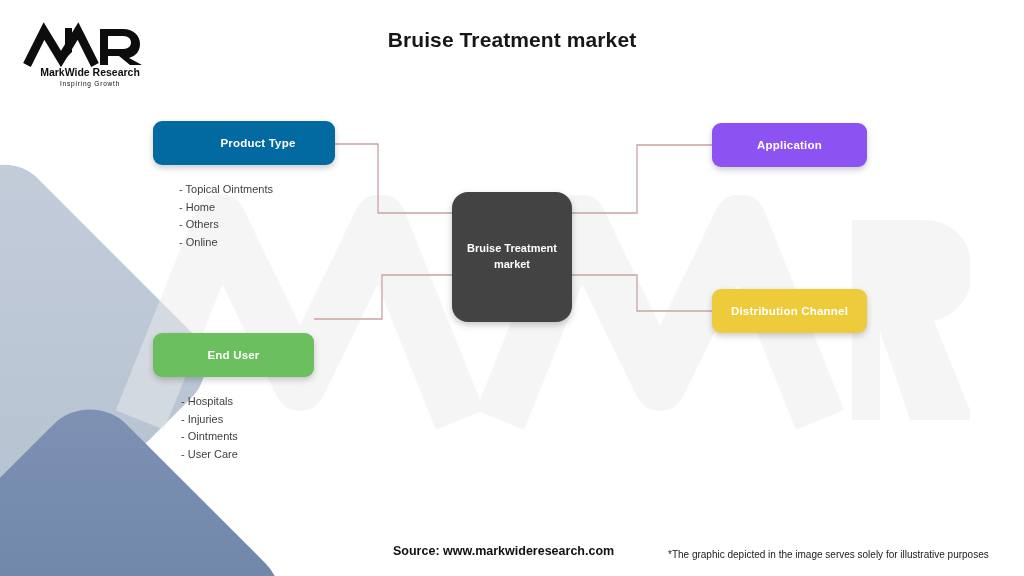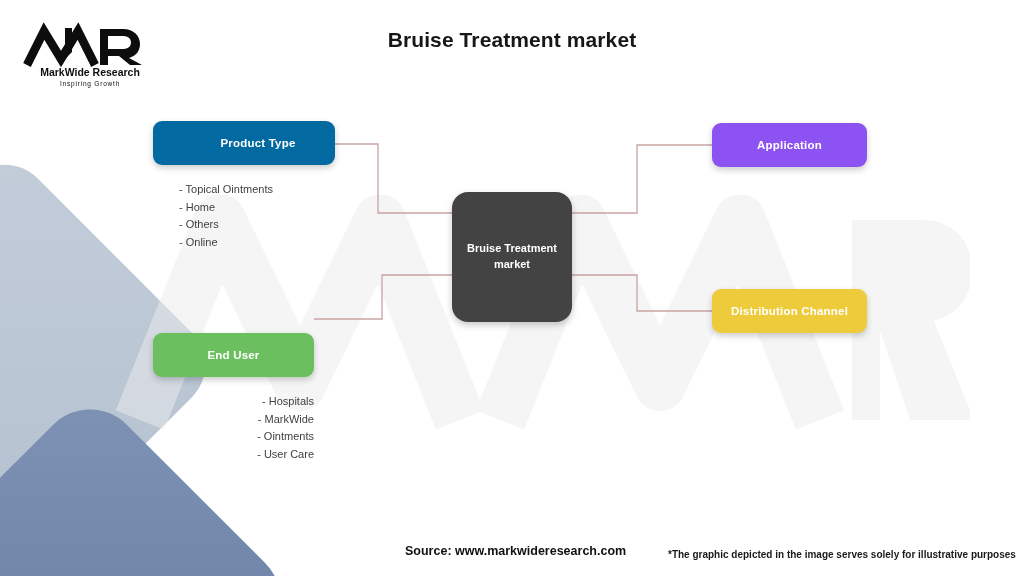--- a/index.html
+++ b/index.html
@@ -139,47 +139,46 @@
     color: #3f3f3f;
     line-height: 17.6px;
     white-space: nowrap;
   }
 
   #cat-product-type { left: 153px; top: 121px; width: 154px; }
   #cat-product-type .cat-chip { background: #0369a1; width: 154px; padding-left: 28px; }
 
   #cat-end-user { left: 153px; top: 290px; width: 161px; margin-top: 43px; }
   #cat-end-user .cat-chip { background: #6cbf5e; width: 161px; }
-  #cat-end-user .cat-items { padding-left: 28px; text-align: right; }
+  #cat-end-user .cat-items { padding-left: 28px; }
 
   #cat-application { left: 712px; top: 123px; width: 155px; }
   #cat-application .cat-chip { background: #8c52f2; width: 155px; }
   #cat-application .cat-items { padding-left: 30px; }
 
   #cat-distribution-channel { left: 712px; top: 289px; width: 155px; }
   #cat-distribution-channel .cat-chip { background: #eecb3a; width: 155px; }
   #cat-distribution-channel .cat-items { padding-left: 33px; }
 
   
   .footer-source {
     position: absolute;
     left: 393px;
     top: 544px;
     font-size: 12.5px;
     font-weight: bold;
     color: #111111;
     z-index: 20;
-    margin-left: 12px;
   }
   .footer-note {
     position: absolute;
     left: 668px;
     top: 549px;
     font-size: 10px;
-    font-weight: bold;
+    font-weight: normal;
     color: #1a1a1a;
     white-space: nowrap;
     z-index: 20;
   }
 </style>
 </head>
 <body>
 
 <div id="canvas">
 
@@ -238,21 +237,21 @@
       <div class="cat-item">- Online</div>
     </div>
   </div>
 
   <div class="cat" id="cat-end-user">
     <div class="cat-chip">
       <span class="cat-chip-label">End User</span>
     </div>
     <div class="cat-items">
       <div class="cat-item">- Hospitals</div>
-      <div class="cat-item">- MarkWide</div>
+      <div class="cat-item">- Injuries</div>
       <div class="cat-item">- Ointments</div>
       <div class="cat-item">- User Care</div>
     </div>
   </div>
 
   <div class="cat" id="cat-application">
     <div class="cat-chip">
       <span class="cat-chip-label">Application</span>
     </div>
   </div>

